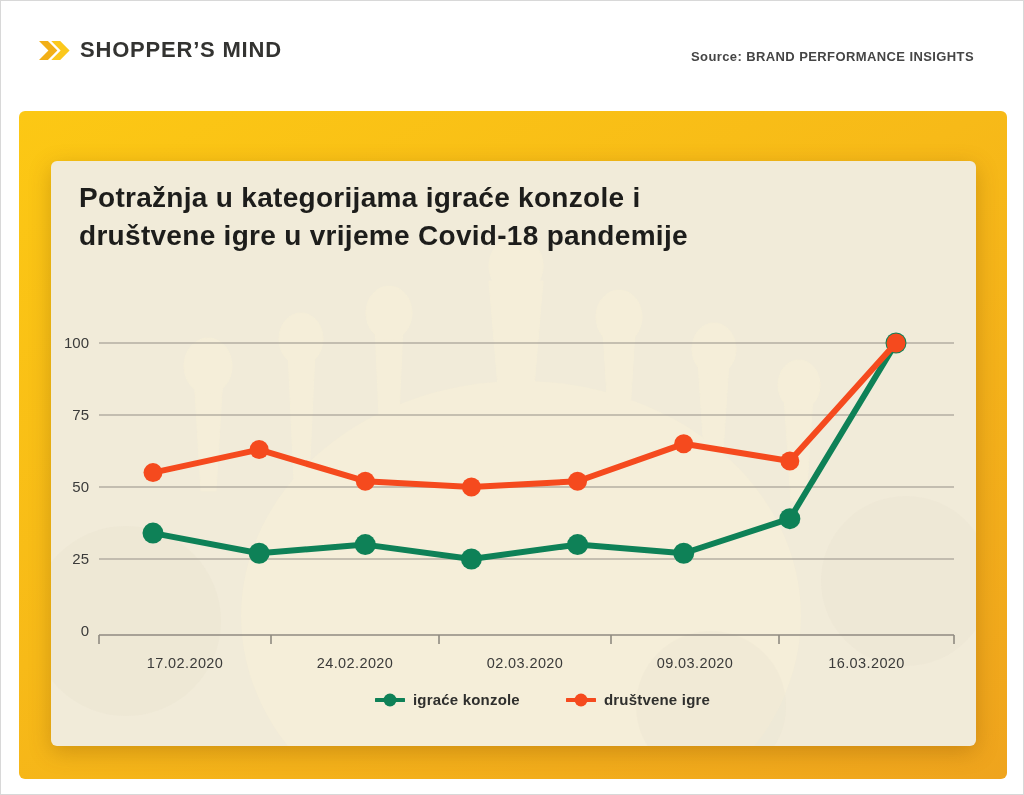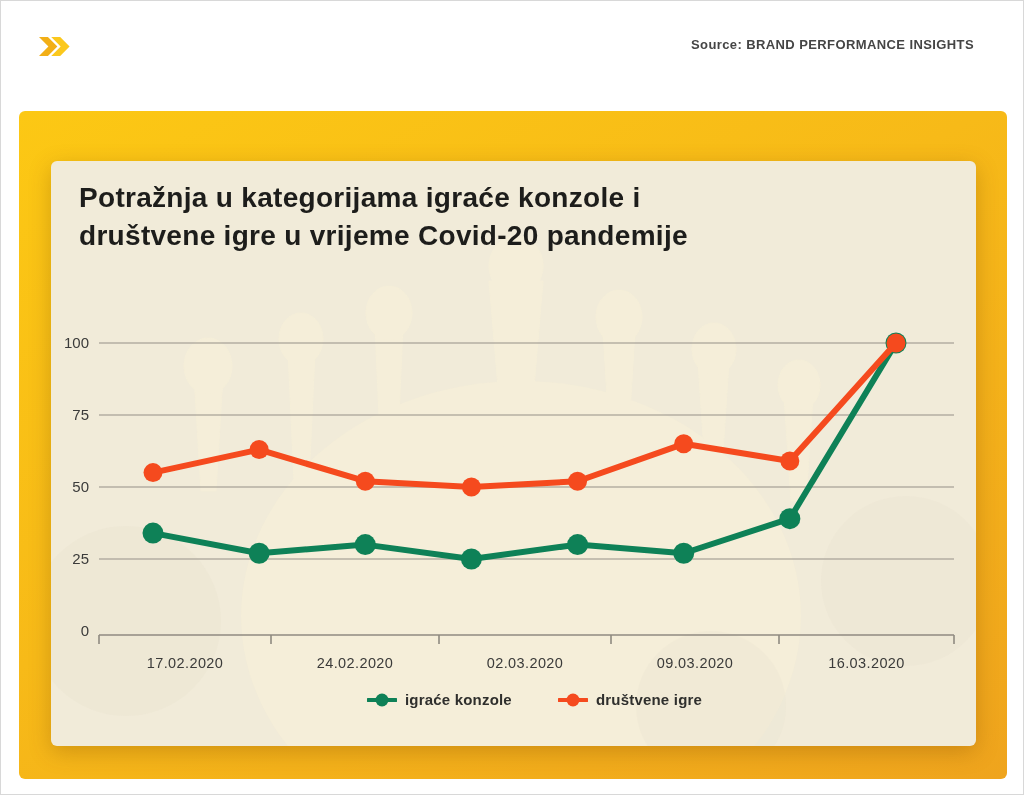--- a/index.html
+++ b/index.html
@@ -15,21 +15,21 @@
   .header {
     position:absolute; left:0; top:0; width:100%; height:110px;
     display:flex; align-items:flex-start; justify-content:space-between;
     padding:36px 49px 0 38px; background:#ffffff;
   }
   .brand { display:flex; align-items:center; gap:9px; }
   .brand-text {
     font-size:22px; font-weight:800; letter-spacing:0.8px; color:#333331;
   }
   .source-text {
-    margin-top:0; font-size:13px; font-weight:700; letter-spacing:0.4px; color:#454545;
+    margin-top:12px; font-size:13px; font-weight:700; letter-spacing:0.4px; color:#454545;
   }
 
   
   .yellow-panel {
     position:absolute; left:18px; top:110px; width:988px; height:668px;
     border-radius:6px;
     background:linear-gradient(150deg,#fcc814 0%,#f7ba18 45%,#efa41d 100%);
   }
 
   
@@ -42,37 +42,38 @@
   .watermark { position:absolute; left:0; top:0; z-index:1; }
   .chart-title {
     position:absolute; left:28px; top:18px; z-index:3; width:760px;
     font-size:28px; line-height:38px; font-weight:700; letter-spacing:0.3px;
     color:#1d1d1b;
   }
   .chart-svg { position:absolute; left:0; top:0; z-index:2; }
   .chart-svg text { font-family:"Liberation Sans","DejaVu Sans",sans-serif; }
 
   .legend {
-    position:absolute; left:56px; top:530px; width:855px; z-index:3;
+    position:absolute; left:64px; top:530px; width:855px; z-index:3;
     display:flex; justify-content:center; align-items:center; gap:46px;
   }
   .legend-item { display:flex; align-items:center; gap:8px; }
   .legend-label { font-size:15px; font-weight:700; color:#2f2f2d; letter-spacing:0.2px; }
 </style>
 </head>
 <body>
 
 <div class="page">
 
   <div class="header">
     <div class="brand">
       <svg width="32" height="19" viewBox="0 0 34 20">
         <path d="M0,0 h9.5 l10,10 -10,10 H0 l10,-10 Z" fill="#f2af17"></path>
         <path d="M13,0 h9.5 l10,10 -10,10 H13 l10,-10 Z" fill="#fbc81d"></path>
       </svg>
+      <span class="brand-text">SHOPPER’S MIND</span>
     </div>
     <div class="source-text">Source: BRAND PERFORMANCE INSIGHTS</div>
   </div>
 
   <div class="yellow-panel"></div>
 
   <div class="cream-panel">
 
     <svg class="watermark" width="925" height="585" viewBox="0 0 925 585" aria-hidden="true">
       <g opacity="0.75">
@@ -94,21 +95,21 @@
           <path d="M655,320 L670,320 L678,200 L647,200 Z"></path>
             <ellipse cx="663" cy="188" rx="22" ry="26"></ellipse>
           <path d="M740,340 L755,340 L762,235 L733,235 Z"></path>
             <ellipse cx="748" cy="224" rx="21" ry="25"></ellipse>
         </g>
       </g>
     </svg>
 
     <div class="chart-title">
       <div>Potražnja u kategorijama igraće konzole i</div>
-      <div>društvene igre u vrijeme Covid-20 pandemije</div>
+      <div>društvene igre u vrijeme Covid-18 pandemije</div>
     </div>
 
     <svg class="chart-svg" width="925" height="585" viewBox="0 0 925 585">
         <text x="38" y="475" text-anchor="end" font-size="15" fill="#3b3b3a">0</text>
         <line x1="48" y1="398" x2="903" y2="398" stroke="#9f9a90" stroke-width="1.6" opacity="0.75"></line>
         <text x="38" y="403" text-anchor="end" font-size="15" fill="#3b3b3a">25</text>
         <line x1="48" y1="326" x2="903" y2="326" stroke="#9f9a90" stroke-width="1.6" opacity="0.75"></line>
         <text x="38" y="331" text-anchor="end" font-size="15" fill="#3b3b3a">50</text>
         <line x1="48" y1="254" x2="903" y2="254" stroke="#9f9a90" stroke-width="1.6" opacity="0.75"></line>
         <text x="38" y="259" text-anchor="end" font-size="15" fill="#3b3b3a">75</text>

